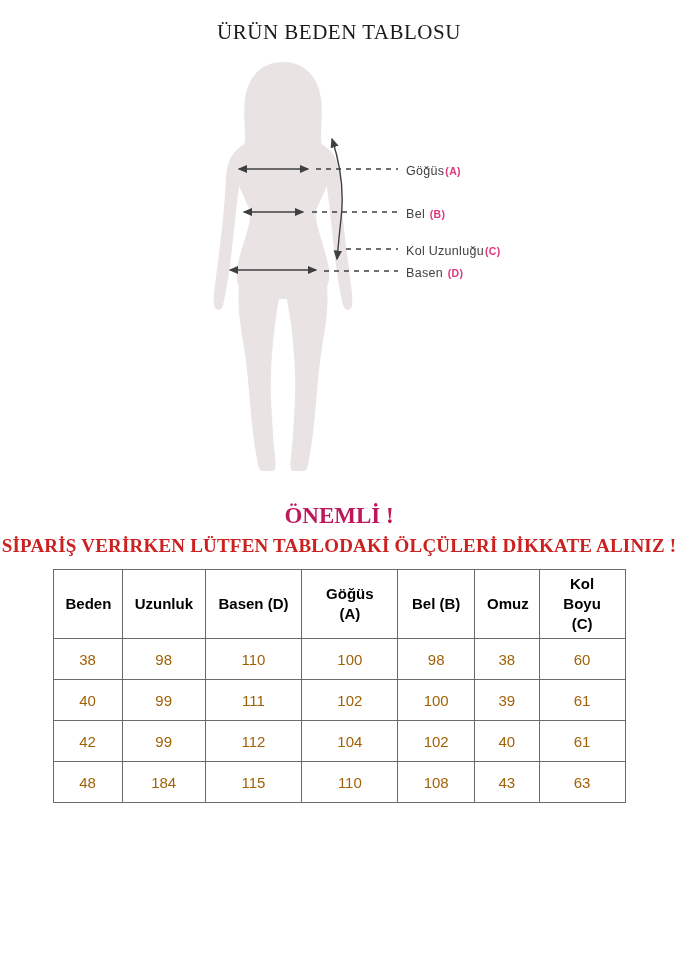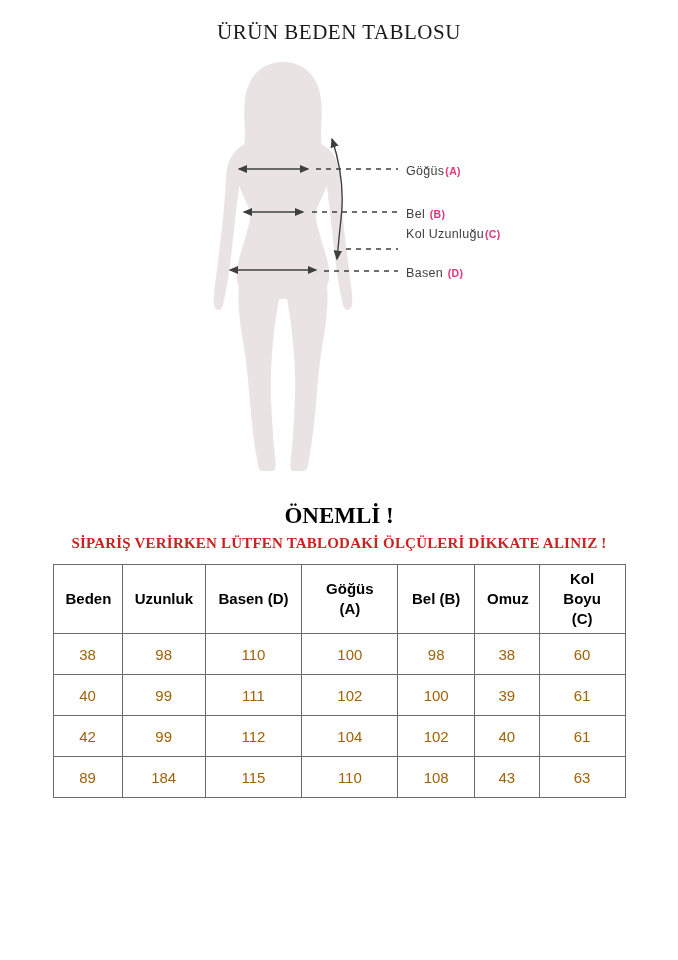--- a/index.html
+++ b/index.html
@@ -15,21 +15,21 @@
     position:absolute;font-size:12.5px;color:#3f3f3f;line-height:20px;
     white-space:nowrap;letter-spacing:0.3px;
   }
   .measure-label .marker{font-size:10.5px;font-weight:bold;margin-left:1px;}
   .notice-heading{
     font-family:"Liberation Serif",serif;font-weight:bold;
     font-size:23px;text-align:center;margin-top:26px;
   }
   .notice-subheading{
     font-family:"Liberation Serif",serif;font-weight:bold;
-    font-size:15px;text-align:center;margin-top:6px;letter-spacing:0.2px;
+    font-size:19px;text-align:center;margin-top:6px;letter-spacing:0.2px;
   }
   table.size-table{
     width:573px;margin:12px auto 0 auto;border-collapse:collapse;
     table-layout:fixed;
   }
   table.size-table th,table.size-table td{
     border:1px solid #6b6b6b;text-align:center;vertical-align:middle;
     color:#a16207;
   }
   table.size-table th{
@@ -83,29 +83,29 @@
       <line x1="324" y1="212" x2="398" y2="212"></line>
     </g>
   </svg>
 
   <div class="measure-label" style="left:406px;top:102px;">
     <span>Göğüs</span><span class="marker" style="color:#e0367e;">(A)</span>
   </div>
   <div class="measure-label" style="left:406px;top:145px;">
     <span>Bel</span> <span class="marker" style="color:#e0367e;">(B)</span>
   </div>
-  <div class="measure-label" style="left:406px;top:165px;">
+  <div class="measure-label" style="left:406px;top:182px;">
     <span>Kol Uzunluğu</span><span class="marker" style="color:#e0367e;">(C)</span>
   </div>
   <div class="measure-label" style="left:406px;top:204px;">
     <span>Basen</span> <span class="marker" style="color:#e0367e;">(D)</span>
   </div>
 </div>
 
-<div class="notice-heading" style="color:#000000;">ÖNEMLİ !</div>
+<div class="notice-heading" style="color:#be185d;">ÖNEMLİ !</div>
 <div class="notice-subheading" style="color:#cc2121;">SİPARİŞ VERİRKEN LÜTFEN TABLODAKİ ÖLÇÜLERİ DİKKATE ALINIZ !</div>
 
 <table class="size-table">
   <colgroup>
     <col class="col-beden">
       <col class="col-uzunluk">
       <col class="col-basen">
     <col class="col-gogus">
       <col class="col-bel">
       <col class="col-omuz">
@@ -144,21 +144,21 @@
       <tr>
         <td>42</td>
         <td>99</td>
         <td>112</td>
         <td>104</td>
         <td>102</td>
         <td>40</td>
         <td>61</td>
       </tr>
       <tr>
-        <td>89</td>
+        <td>48</td>
         <td>184</td>
         <td>115</td>
         <td>110</td>
         <td>108</td>
         <td>43</td>
         <td>63</td>
       </tr>
     </tbody>
 </table>
 

